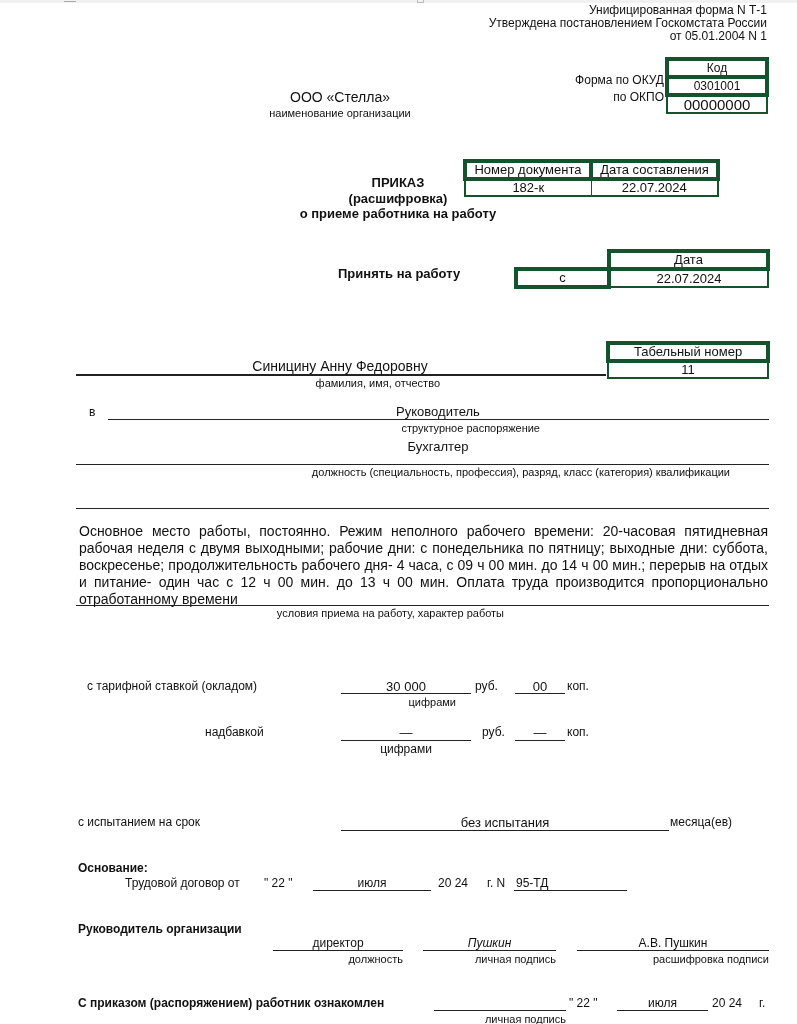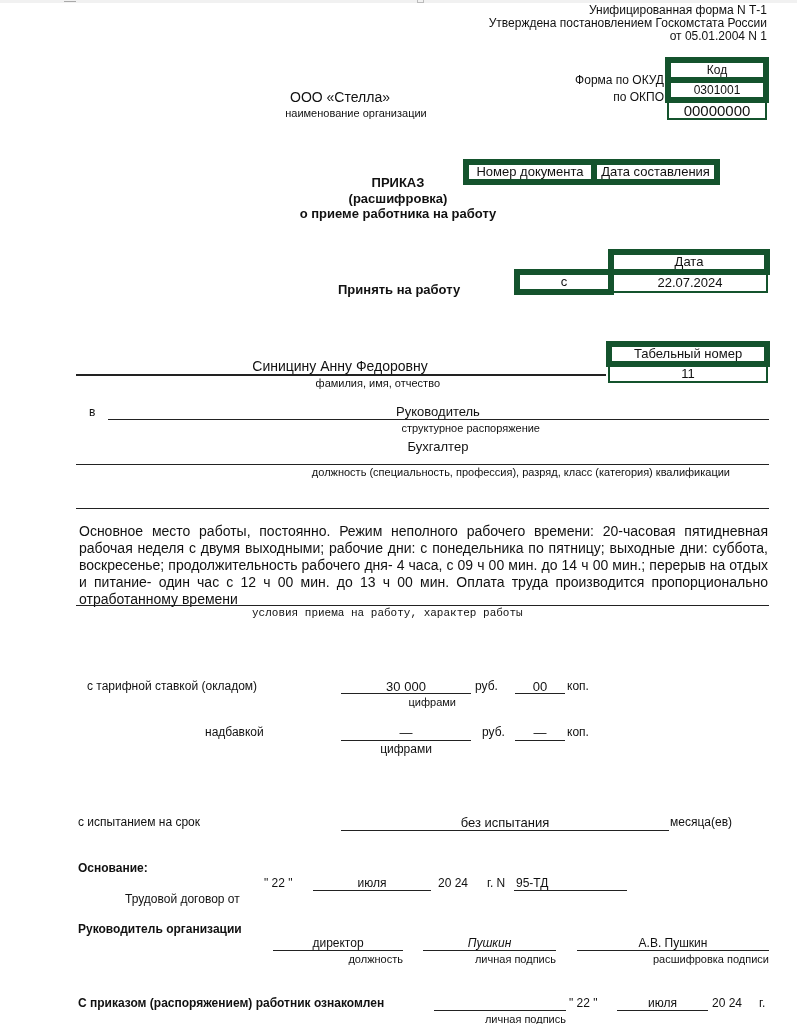--- a/index.html
+++ b/index.html
@@ -11,21 +11,21 @@
   .abs { position:absolute; white-space:nowrap; }
   .r { text-align:right; }
   .c { text-align:center; }
   .t12 { font-size:12px; line-height:13px; }
   .t11 { font-size:11px; line-height:12px; }
   .t13 { font-size:13px; line-height:15px; }
   .t14 { font-size:14px; line-height:16px; }
   .b { font-weight:bold; }
   .line { position:absolute; height:0; border-top:1px solid #222; }
   table.grid { position:absolute; border-collapse:collapse; }
-  table.grid td { border:6px solid #14532d; padding:0; text-align:center; font-size:13px; line-height:14px; height:14px; }
+  table.grid td { border:4px solid #14532d; padding:0; text-align:center; font-size:13px; line-height:14px; height:14px; }
   .lbl { position:absolute; font-size:11px; line-height:12px; text-align:right; white-space:nowrap; }
   .para { position:absolute; left:79px; width:689px; font-size:14px; line-height:17px; text-align:justify; }
   .ital { font-style:italic; }
 </style>
 </head>
 <body>
 
 <div class="topbar"></div>
 <div class="tick1"></div>
 <div class="tick2"></div>
@@ -44,36 +44,40 @@
   <tr>
         <td style="font-size:12px;height:14px;">0301001</td>
       </tr>
   <tr>
         <td style="font-size:15px;height:15px;border-width:2px;">00000000</td>
       </tr>
 </tbody>
   </table>
 
 <div class="abs c" style="left:240px; width:200px; top:89px; font-size:14px;">ООО «Стелла»</div>
-<div class="abs c t11" style="left:256px; width:200px; top:107px;text-align:center;">наименование организации</div>
+<div class="abs c t11" style="left:240px; width:200px; top:107px;text-align:center;">наименование организации</div>
 
 <table class="grid" style="left:463px; top:159px; width:257px;">
   <tbody>
       <tr>
     <td style="width:122px;">Номер документа</td>
     <td>Дата составления</td>
+  </tr>
+  <tr>
+    <td style="border-width:2px 1px 2px 2px;">182-к</td>
+    <td style="border-width:2px 2px 2px 1px;">22.07.2024</td>
   </tr>
 </tbody>
   </table>
 
 <div class="abs c b t13" style="left:298px; width:200px; top:175px;">ПРИКАЗ</div>
 <div class="abs c b t13" style="left:298px; width:200px; top:191px;">(расшифровка)</div>
 <div class="abs c b t13" style="left:278px; width:240px; top:206px;">о приеме работника на работу</div>
 
-<div class="abs b t13" style="left:338px; top:282px;">Принять на работу</div>
+<div class="abs b t13" style="left:338px; top:266px;">Принять на работу</div>
 <table class="grid" style="left:514px; top:249px; width:256px;">
   <tbody>
       <tr>
     <td style="width:91px; border:none; border-right:1px solid #222;"></td>
     <td>Дата</td>
   </tr>
   <tr>
     <td>с</td>
     <td style="border-width:2px;">22.07.2024</td>
   </tr>
@@ -99,21 +103,21 @@
 <div class="line" style="left:108px; width:661px; top:419px;"></div>
 <div class="lbl" style="left:340px; width:200px; top:422px;">структурное распоряжение</div>
 
 <div class="abs c t13" style="left:338px; width:200px; top:439px;">Бухгалтер</div>
 <div class="line" style="left:76px; width:693px; top:464px;"></div>
 <div class="lbl" style="left:150px; width:580px; top:466px;">должность (специальность, профессия), разряд, класс (категория) квалификации</div>
 <div class="line" style="left:76px; width:693px; top:508px;"></div>
 
 <div class="para" style="top:523px;">Основное место работы, постоянно. Режим неполного рабочего времени: 20-часовая пятидневная рабочая неделя с двумя выходными; рабочие дни: с понедельника по пятницу; выходные дни: суббота, воскресенье; продолжительность рабочего дня- 4 часа, с 09 ч 00 мин. до 14 ч 00 мин.; перерыв на отдых и питание- один час с 12 ч 00 мин. до 13 ч 00 мин. Оплата труда производится пропорционально отработанному времени</div>
 <div class="line" style="left:76px; width:693px; top:605px;"></div>
-<div class="lbl" style="left:252px; width:260px; top:607px;font-family:Liberation Mono, monospace;">условия приема на работу, характер работы</div>
+<div class="lbl" style="left:244px; width:260px; top:607px;">условия приема на работу, характер работы</div>
 
 <div class="abs t12" style="left:87px; top:680px;">с тарифной ставкой (окладом)</div>
 <div class="abs c t13" style="left:341px; width:130px; top:679px;">30 000</div>
 <div class="line" style="left:341px; width:130px; top:693px;"></div>
 <div class="abs t12" style="left:475px; top:680px;">руб.</div>
 <div class="abs c t13" style="left:515px; width:50px; top:679px;">00</div>
 <div class="line" style="left:515px; width:50px; top:693px;"></div>
 <div class="abs t12" style="left:567px; top:680px;">коп.</div>
 <div class="lbl" style="left:356px; width:100px; top:696px;">цифрами</div>
 
@@ -125,21 +129,21 @@
 <div class="line" style="left:515px; width:50px; top:740px;"></div>
 <div class="abs t12" style="left:567px; top:726px;">коп.</div>
 <div class="abs c t12" style="left:356px; width:100px; top:743px;">цифрами</div>
 
 <div class="abs t12" style="left:78px; top:816px;">с испытанием на срок</div>
 <div class="abs c t13" style="left:341px; width:328px; top:815px;">без испытания</div>
 <div class="line" style="left:341px; width:328px; top:830px;"></div>
 <div class="abs t12" style="left:670px; top:816px;">месяца(ев)</div>
 
 <div class="abs b t12" style="left:78px; top:862px;">Основание:</div>
-<div class="abs t12" style="left:125px; top:877px;margin-top:16px;">Трудовой договор от</div>
+<div class="abs t12" style="left:125px; top:877px;">Трудовой договор от</div>
 <div class="abs t12" style="left:264px; top:877px;">" 22 "</div>
 <div class="abs c t12" style="left:313px; width:118px; top:877px;">июля</div>
 <div class="line" style="left:313px; width:118px; top:890px;"></div>
 <div class="abs t12" style="left:438px; top:877px;">20 24</div>
 <div class="abs t12" style="left:487px; top:877px;">г. N</div>
 <div class="abs t12" style="left:516px; top:877px;">95-ТД</div>
 <div class="line" style="left:514px; width:113px; top:890px;"></div>
 
 <div class="abs b t12" style="left:78px; top:923px;">Руководитель организации</div>
 <div class="abs c t12" style="left:273px; width:130px; top:937px;">директор</div>

